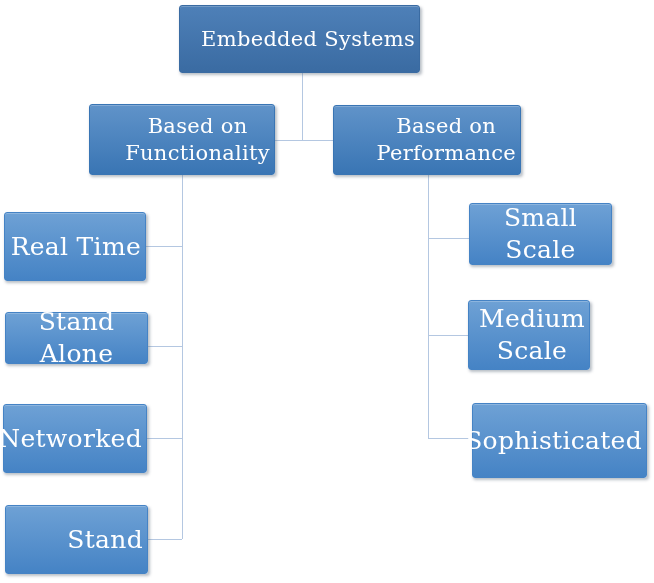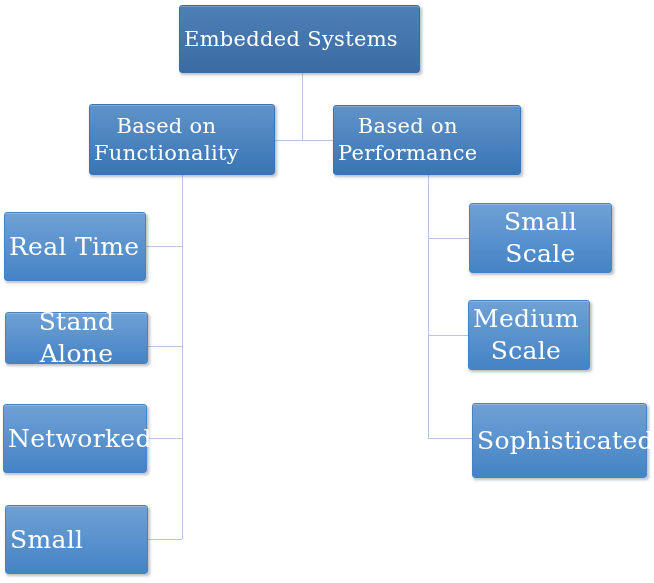--- a/index.html
+++ b/index.html
@@ -18,21 +18,21 @@
   .line {
     position: absolute;
     background: var(--connector, #b4c7e1);
     z-index: 1;
   }
   .node {
     position: absolute;
     z-index: 2;
     display: flex;
     align-items: center;
-    justify-content: flex-start;
+    justify-content: flex-end;
     text-align: center;
     color: var(--text, #ffffff);
     border-radius: 3px;
     box-shadow: 1.5px 2px 3px rgba(100, 112, 128, 0.45),
                 inset 0 1px 0 rgba(255, 255, 255, 0.22);
     box-sizing: border-box;
     line-height: 1.28;
   }
   .node .label {
     white-space: pre-line;
@@ -58,21 +58,21 @@
   }
 
   
   .n-root          { left: 179px; top: 5px;   width: 241px; height: 68px; }
   .n-functionality { left: 89px;  top: 104px; width: 186px; height: 71px; }
   .n-performance   { left: 333px; top: 105px; width: 188px; height: 70px; }
   .n-realtime      { left: 4px;   top: 212px; width: 142px; height: 69px; }
   .n-standalone    { left: 5px;   top: 312px; width: 143px; height: 52px; }
   .n-networked     { left: 3px;   top: 404px; width: 144px; height: 69px; }
   .n-mobile        { left: 5px;   top: 505px; width: 143px; height: 69px; }
-  .n-smallscale    { left: 469px; top: 203px; width: 143px; height: 70px; }
+  .n-smallscale    { left: 469px; top: 203px; width: 143px; height: 62px; }
   .n-mediumscale   { left: 468px; top: 300px; width: 122px; height: 70px; }
   .n-sophisticated { left: 472px; top: 403px; width: 175px; height: 75px; }
 
   
   .l-root-stem     { left: 302px; top: 73px;  width: 1px;  height: 68px; }
   .l-root-cross    { left: 275px; top: 140px; width: 58px; height: 1px; }
   .l-left-trunk    { left: 182px; top: 175px; width: 1px;  height: 364px; }
   .l-realtime      { left: 146px; top: 246px; width: 36px; height: 1px; }
   .l-standalone    { left: 148px; top: 346px; width: 34px; height: 1px; }
   .l-networked     { left: 147px; top: 438px; width: 35px; height: 1px; }
@@ -119,21 +119,21 @@
 
   <div class="node lvl3 n-standalone">
     <span class="label">Stand Alone</span>
   </div>
 
   <div class="node lvl3 n-networked">
     <span class="label">Networked</span>
   </div>
 
   <div class="node lvl3 n-mobile">
-    <span class="label">Small</span>
+    <span class="label">Stand</span>
   </div>
 
   <div class="node lvl3 n-smallscale">
     <span class="label">Small Scale</span>
   </div>
 
   <div class="node lvl3 n-mediumscale">
     <span class="label">Medium
 Scale</span>
   </div>

